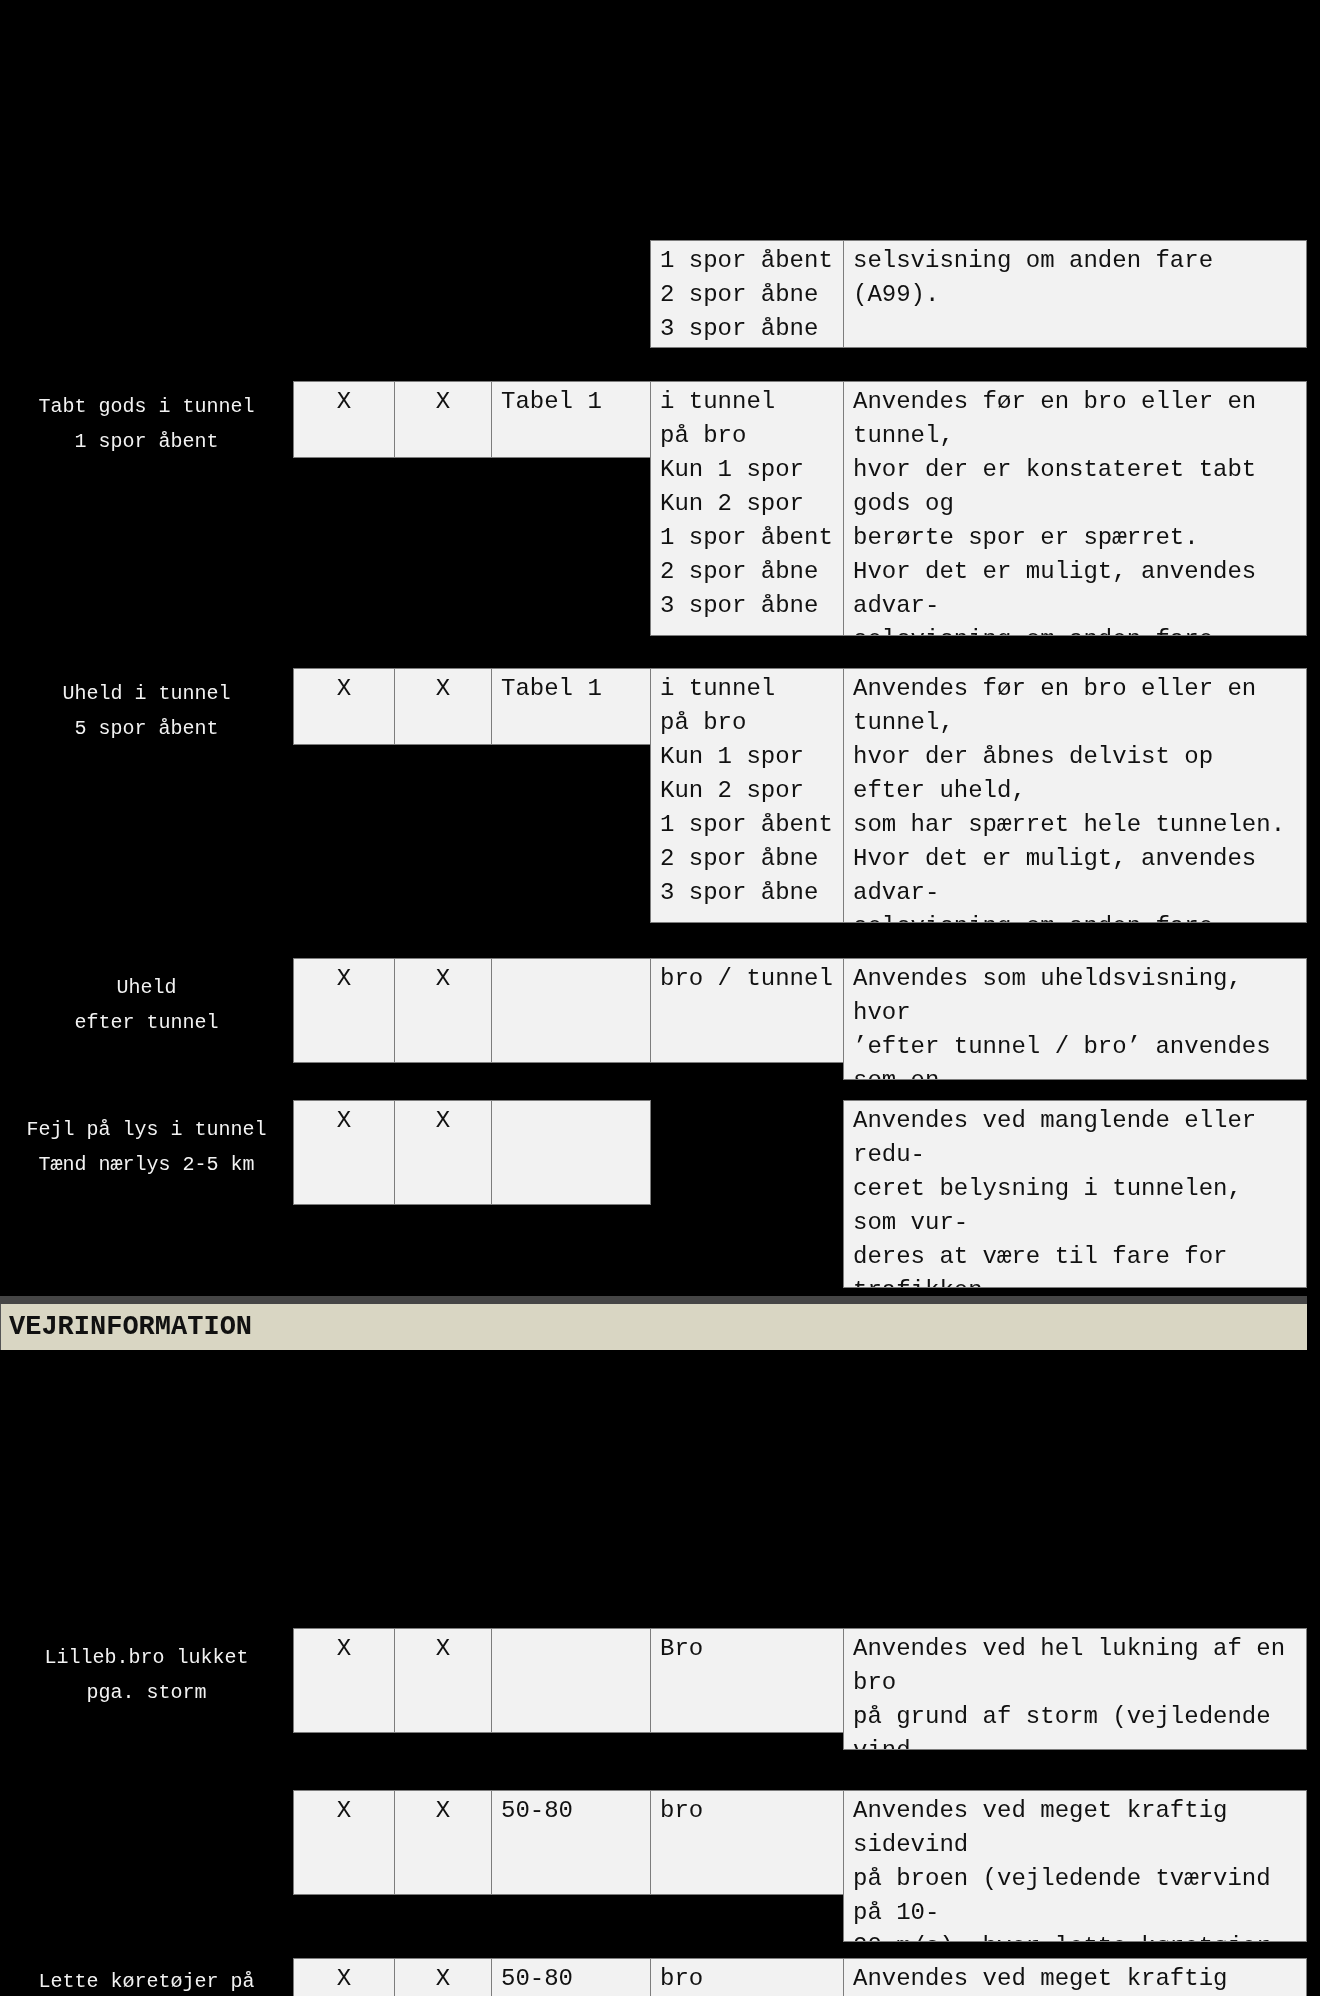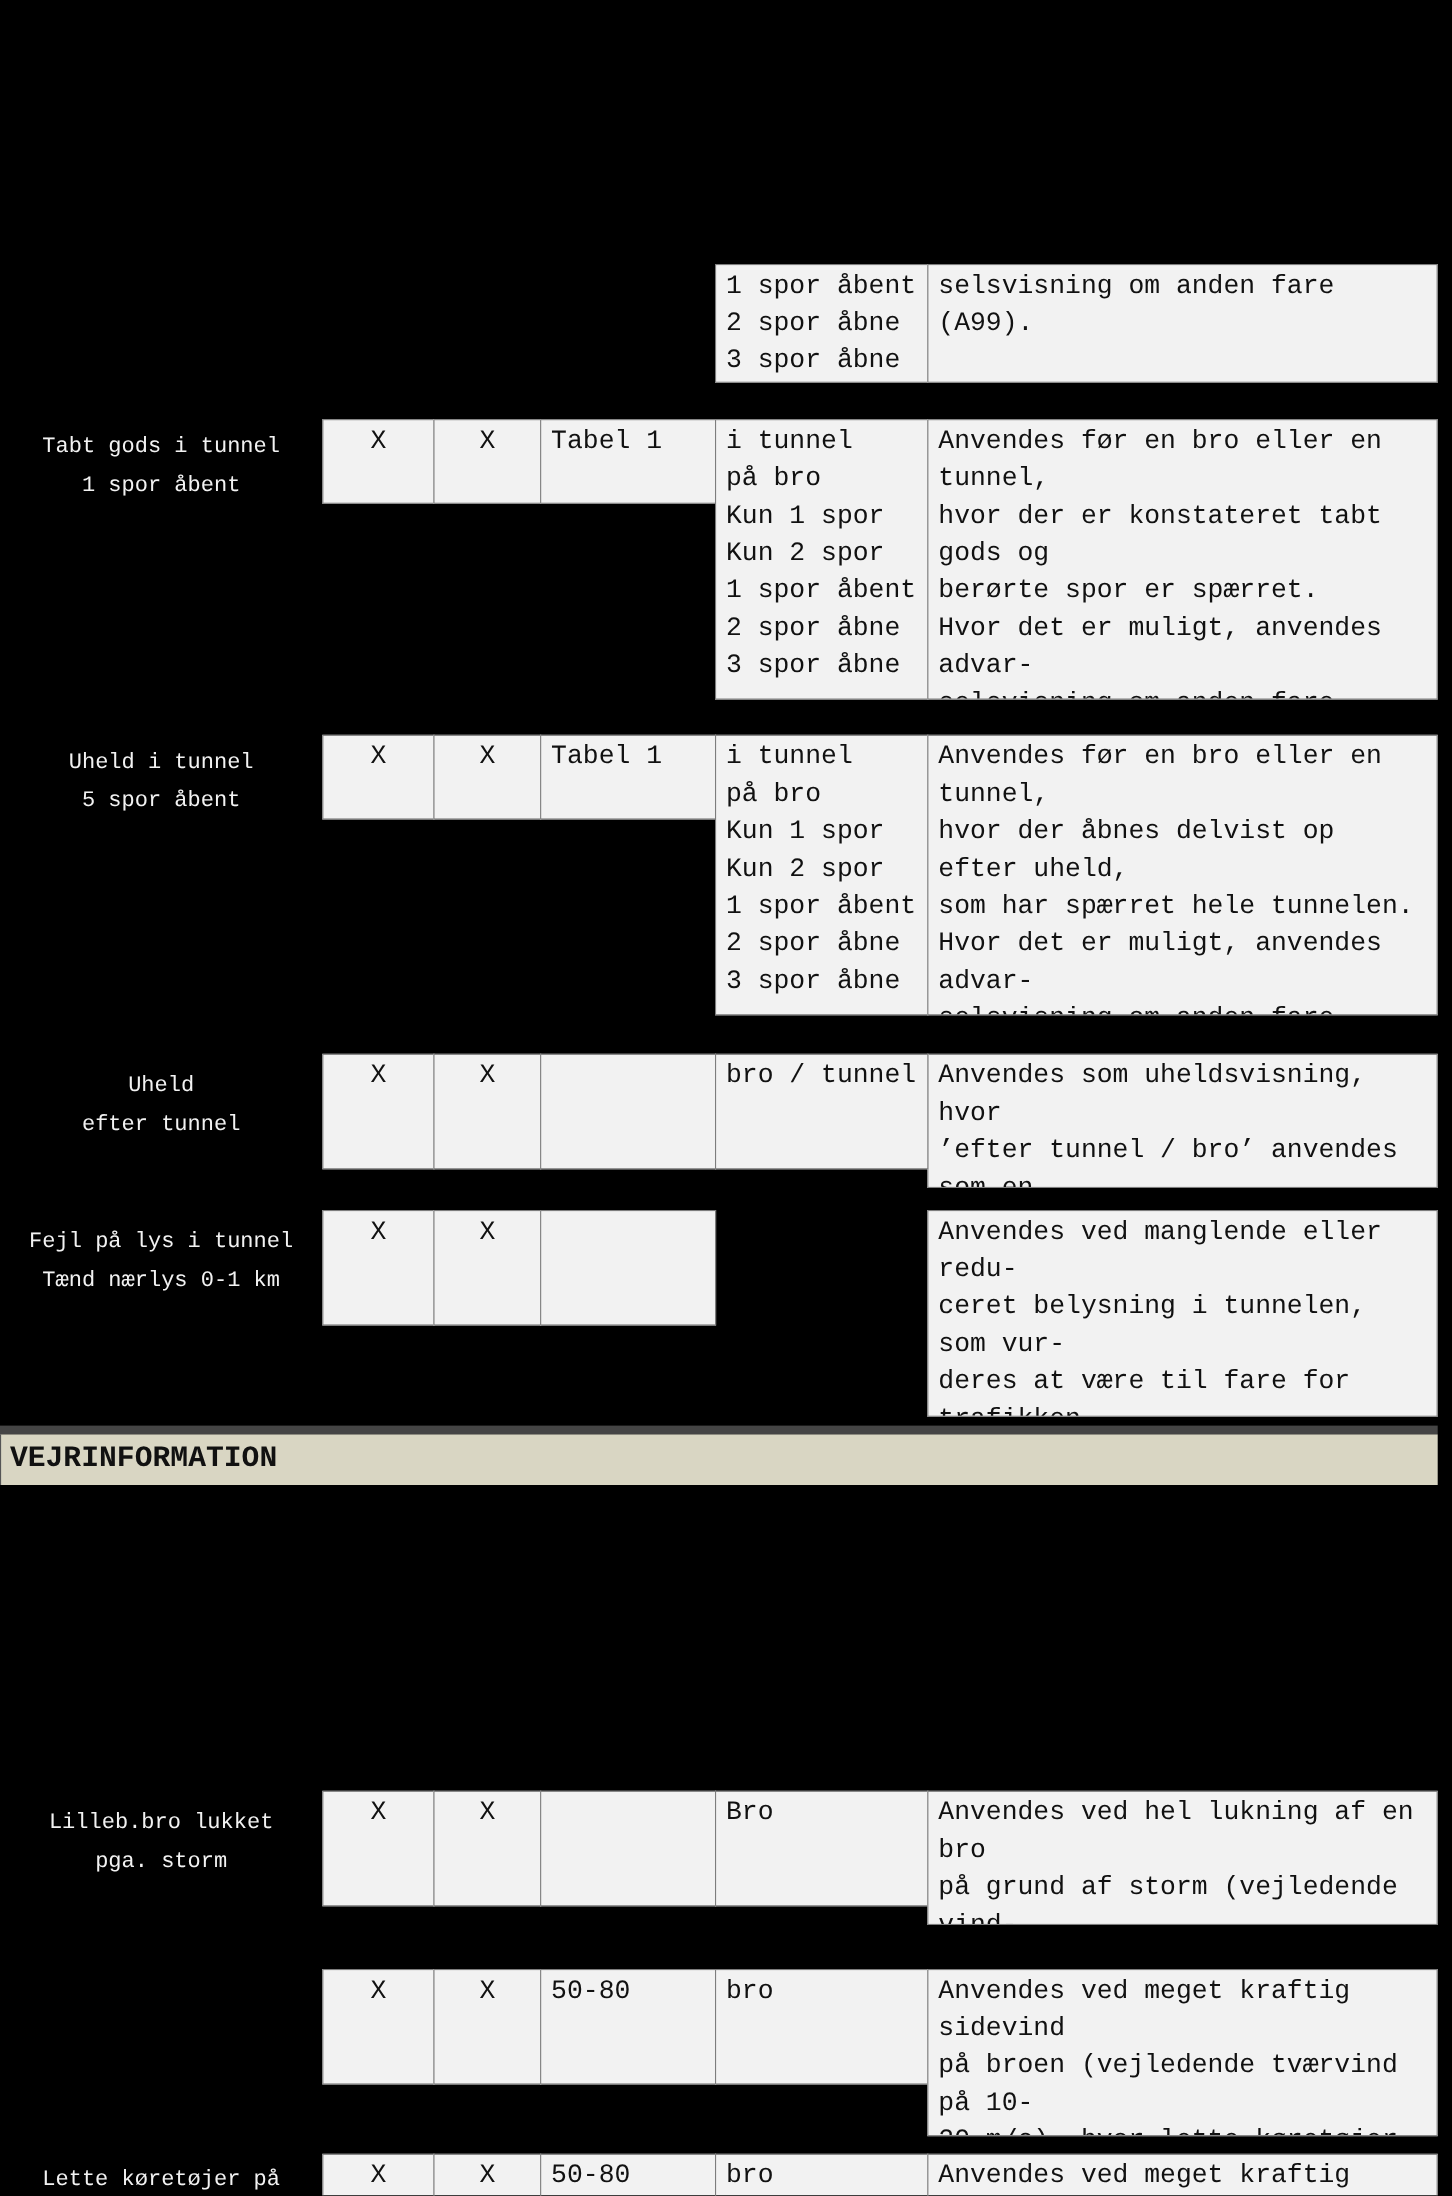--- a/index.html
+++ b/index.html
@@ -74,21 +74,21 @@
 efter tunnel</div>
   <div class="cell xc" style="left:293px;top:958px;width:102px;height:105px">X</div>
   <div class="cell xc" style="left:394px;top:958px;width:98px;height:105px">X</div>
   <div class="cell" style="left:491px;top:958px;width:160px;height:105px"></div>
   <div class="cell" style="left:843px;top:958px;width:464px;height:122px">Anvendes som uheldsvisning, hvor
 ’efter tunnel / bro’ anvendes som en
 lokalitet svarende til en frakørsel.</div>
   <div class="cell" style="left:650px;top:958px;width:194px;height:105px">bro / tunnel</div>
 
   <div class="rowlabel" style="top:1112px">Fejl på lys i tunnel
-Tænd nærlys 0-1 km</div>
+Tænd nærlys 2-5 km</div>
   <div class="cell xc" style="left:293px;top:1100px;width:102px;height:105px">X</div>
   <div class="cell xc" style="left:394px;top:1100px;width:98px;height:105px">X</div>
   <div class="cell" style="left:491px;top:1100px;width:160px;height:105px"></div>
   <div class="cell" style="left:843px;top:1100px;width:464px;height:188px">Anvendes ved manglende eller redu-
 ceret belysning i tunnelen, som vur-
 deres at være til fare for trafikken.
 * ’Tænd nærlys 0-5 km’ kan udela-
 des.</div>
 
   <div class="bar-strip" style="top:1296px"></div>

